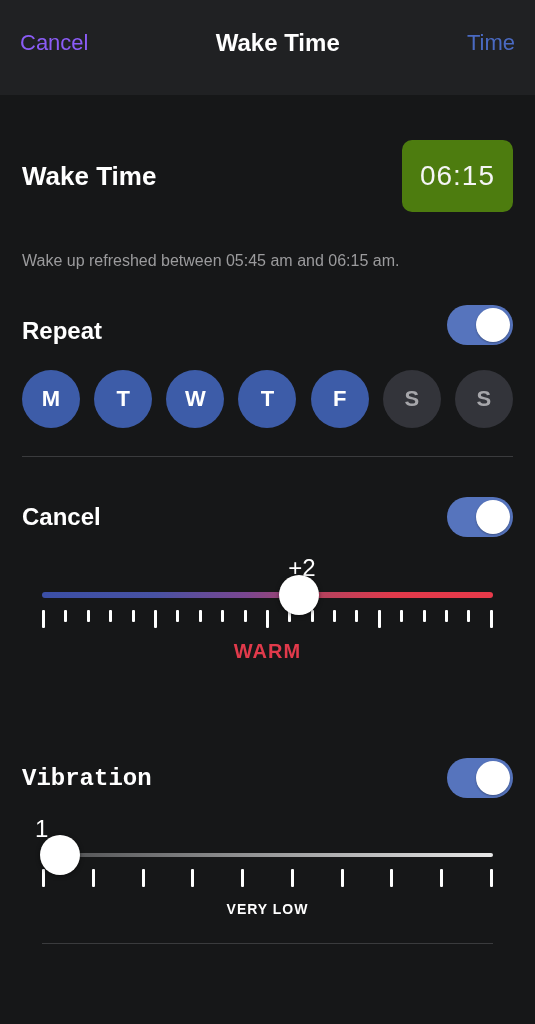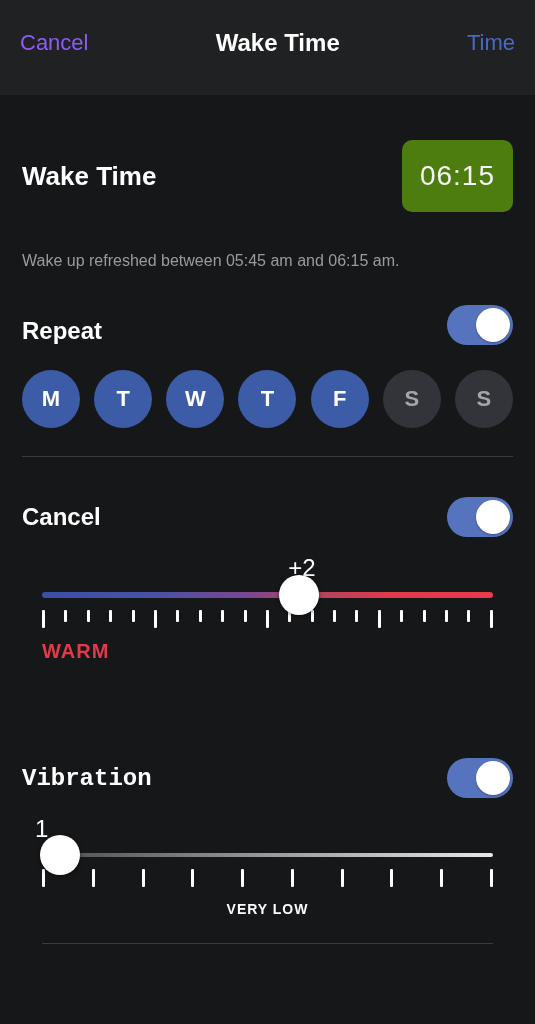--- a/index.html
+++ b/index.html
@@ -127,20 +127,21 @@
     margin-top: 12px;
     width: 100%;
   }
   .tick {
     width: 3px; background:#ffffff; border-radius:1px;
   }
   .tick.maj { height: 18px; }
   .tick.min { height: 12px; }
 
   .thermal-label {
+    text-align:center;
     margin-top: 12px;
     color:#e13a4b;
     font-size:20px;
     font-weight:600;
     letter-spacing: 1px;
   }
 
   
   .row-vib {
     display:flex; justify-content:space-between; align-items:center;

